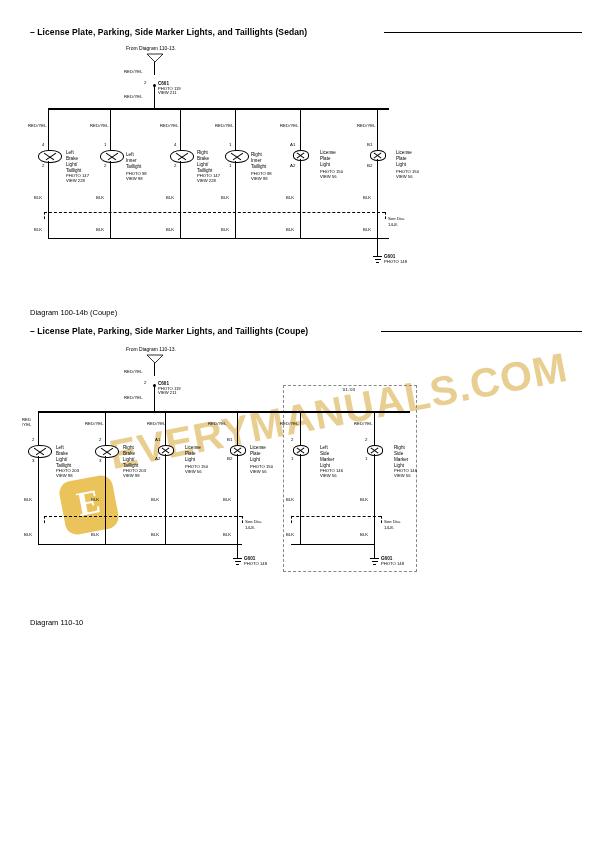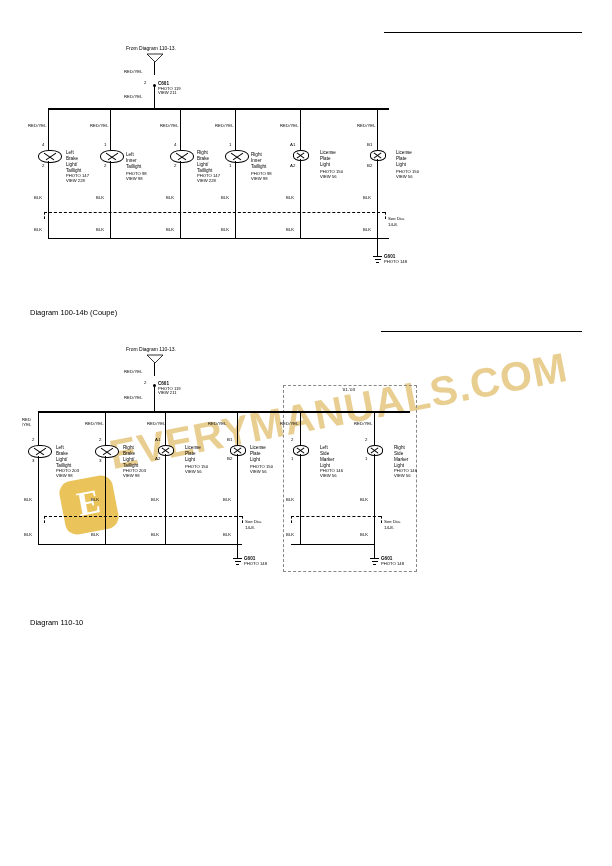--- a/index.html
+++ b/index.html
@@ -200,20 +200,21 @@
 </head>
 <body>
 
 <div class="page">
 
   <div class="wm-badge" style="left:62px; top:478px;">
     <span>E</span>
   </div>
   <div class="watermark" style="left:106px; top:388px;">EVERYMANUALS.COM</div>
 
+  <div class="section-title" style="left:30px; top:27px;">– License Plate, Parking, Side Marker Lights, and Taillights (Sedan)</div>
   <div class="title-rule" style="left:384px; top:32px; width:198px;"></div>
 
   <div class="tinytext" style="left:126px; top:45px; font-size:5px;">From Diagram 110-13.</div>
   <svg style="position:absolute; left:146px; top:53px;" width="18" height="10">
     <polygon points="1,1 17,1 9,9" fill="#ffffff" stroke="#000000" stroke-width="0.8"></polygon>
   </svg>
   <div class="vline" style="left:154px; top:62px; height:13px;"></div>
   <div class="wirelabel" style="left:124px; top:70px;">RED/YEL</div>
 
   <div class="node" style="left:152.5px; top:84px;"></div>
@@ -330,20 +331,21 @@
   <div class="wirelabel" style="left:363px; top:228px;">BLK</div>
 
   <div class="vline" style="left:377px; top:238px; height:18px;"></div>
   <div class="ground" style="left:373px; top:256px;"></div>
   <div class="ground ground2" style="left:374.5px; top:259px;"></div>
   <div class="ground ground3" style="left:376px; top:262px;"></div>
   <div class="tinytext" style="left:384px; top:254px; font-weight:bold; font-size:4.6px;">G601</div>
   <div class="tinytext" style="left:384px; top:259px;">PHOTO 148</div>
 
   <div class="diagram-label" style="left:30px; top:308px;">Diagram 100-14b (Coupe)</div>
+  <div class="section-title" style="left:30px; top:326px;">– License Plate, Parking, Side Marker Lights, and Taillights (Coupe)</div>
   <div class="title-rule" style="left:381px; top:331px; width:201px;"></div>
 
   <div class="tinytext" style="left:126px; top:346px; font-size:5px;">From Diagram 110-13.</div>
   <svg style="position:absolute; left:146px; top:354px;" width="18" height="10">
     <polygon points="1,1 17,1 9,9" fill="#ffffff" stroke="#000000" stroke-width="0.8"></polygon>
   </svg>
   <div class="vline" style="left:154px; top:363px; height:13px;"></div>
   <div class="wirelabel" style="left:124px; top:370px;">RED/YEL</div>
 
   <div class="node" style="left:152.5px; top:384px;"></div>

